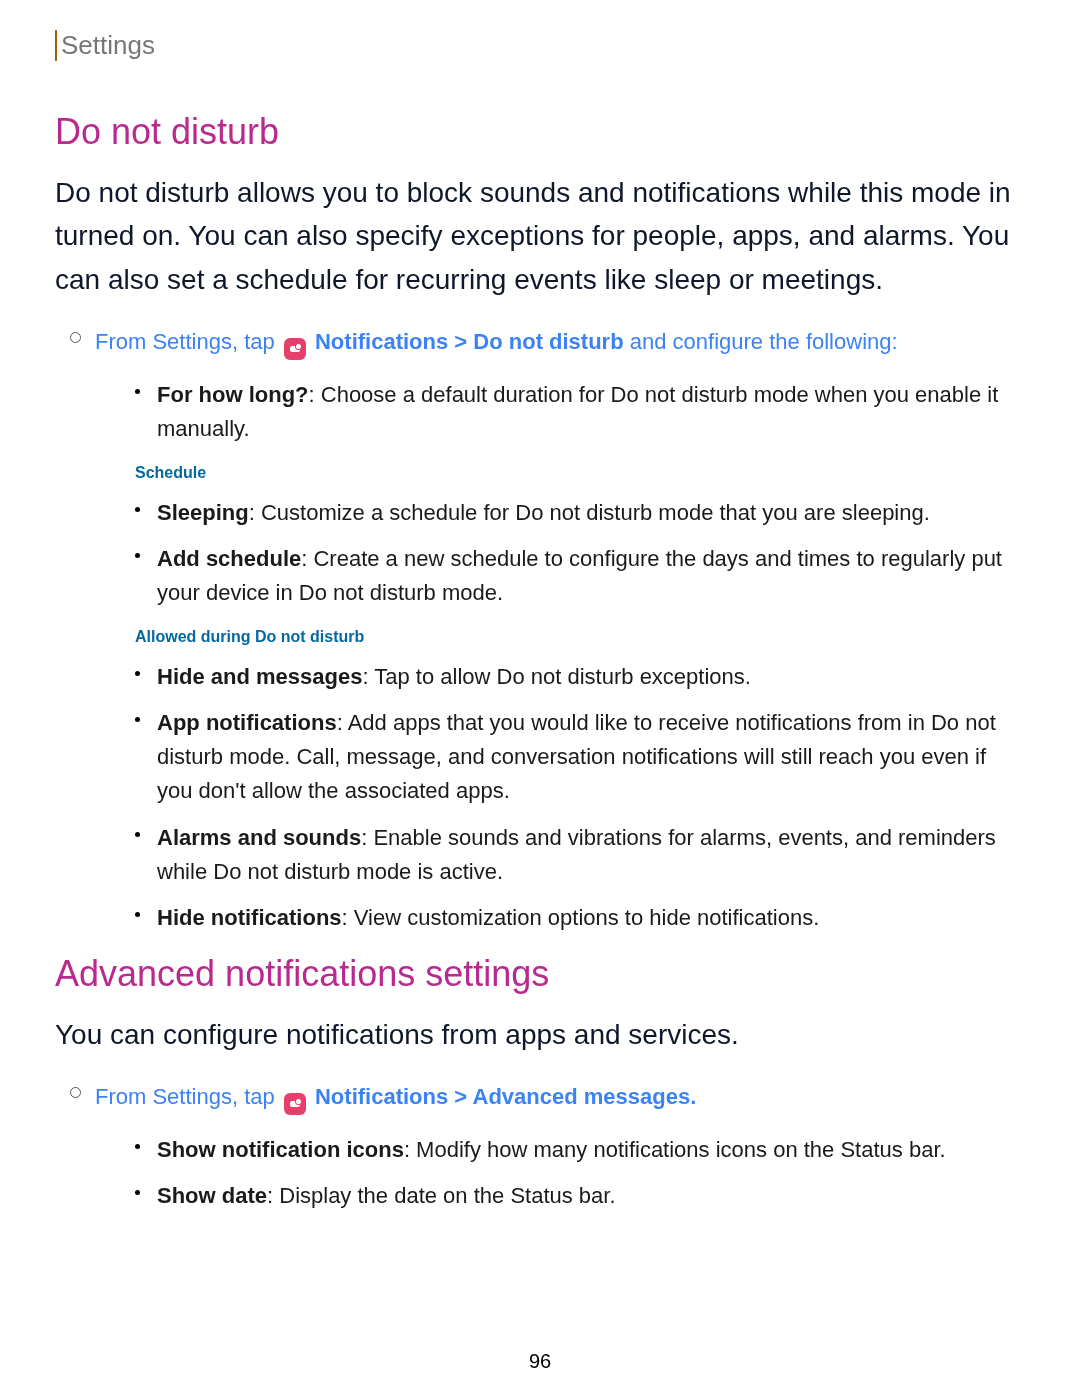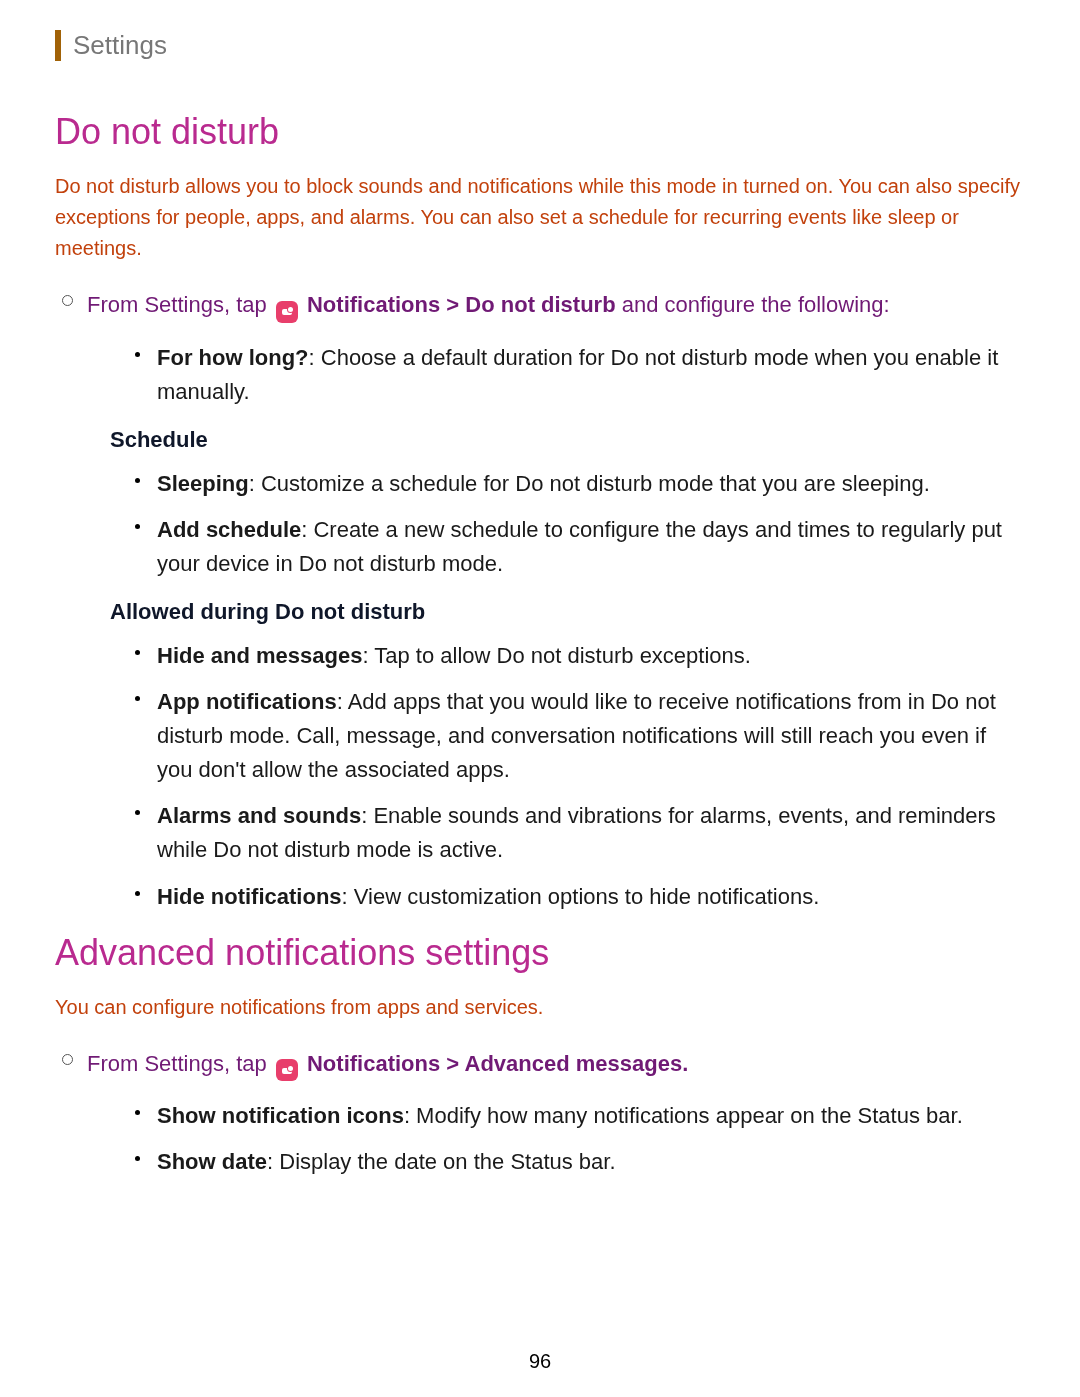--- a/index.html
+++ b/index.html
@@ -10,46 +10,46 @@
     body {
       font-family: -apple-system, BlinkMacSystemFont, 'Segoe UI', Arial, sans-serif;
       background: #fff;
       color: #000;
       padding: 30px 55px 30px 55px;
       width: 1080px;
       min-height: 1397px;
       position: relative;
     }
     .header {
-      border-left: 6px solid #a16207;
-      padding-left: 12px;
+      border-left: 2px solid #a16207;
+      padding-left: 4px;
       margin-bottom: 50px;
     }
     .header-title {
       font-size: 26px;
       color: #777;
       font-weight: 400;
     }
     .section-heading {
       font-size: 36px;
       color: #b92a8f;
       font-weight: 400;
       margin-bottom: 18px;
     }
     .body-text {
-      font-size: 20px;
-      color: #c2410c;
+      font-size: 28px;
+      color: #0f172a;
       line-height: 1.55;
       margin-bottom: 24px;
     }
     .from-settings {
       font-size: 22px;
-      color: #701a75;
+      color: #3b82f6;
       line-height: 1.55;
-      margin-left: 32px;
+      margin-left: 40px;
       margin-bottom: 18px;
       position: relative;
     }
     .circle-bullet {
       position: absolute;
       left: -25px;
       top: 7px;
       width: 11px;
       height: 11px;
       border: 1.5px solid #555;
@@ -108,24 +108,24 @@
     .dot-bullet {
       position: absolute;
       left: 0;
       top: 11px;
       width: 5px;
       height: 5px;
       background: #000;
       border-radius: 50%;
     }
     .sub-header {
-      font-size: 22px;
+      font-size: 16px;
       font-weight: 700;
-      color: #0f172a;
-      margin-left: 55px;
+      color: #0369a1;
+      margin-left: 80px;
       margin-bottom: 14px;
       margin-top: 10px;
     }
     .page-number {
       position: absolute;
       bottom: 24px;
       left: 0;
       right: 0;
       text-align: center;
       font-size: 20px;
@@ -209,21 +209,21 @@
       </span>
   </span>
   <span class="bold">Notifications</span>
   <span class="bold"> &gt; </span>
   <span class="bold">Advanced messages</span><span class="bold">.</span>
 </div>
 
 <div class="sub-bullets">
   <div class="sub-item">
     <span class="dot-bullet"></span>
-    <span class="bold">Show notification icons</span><span>: Modify how many notifications appear on the Status bar.</span>
+    <span class="bold">Show notification icons</span><span>: Modify how many notifications icons on the Status bar.</span>
   </div>
   <div class="sub-item">
     <span class="dot-bullet"></span>
     <span class="bold">Show date</span><span>: Display the date on the Status bar.</span>
   </div>
 </div>
 
 <div class="page-number">96</div>
 
 </body></html>

